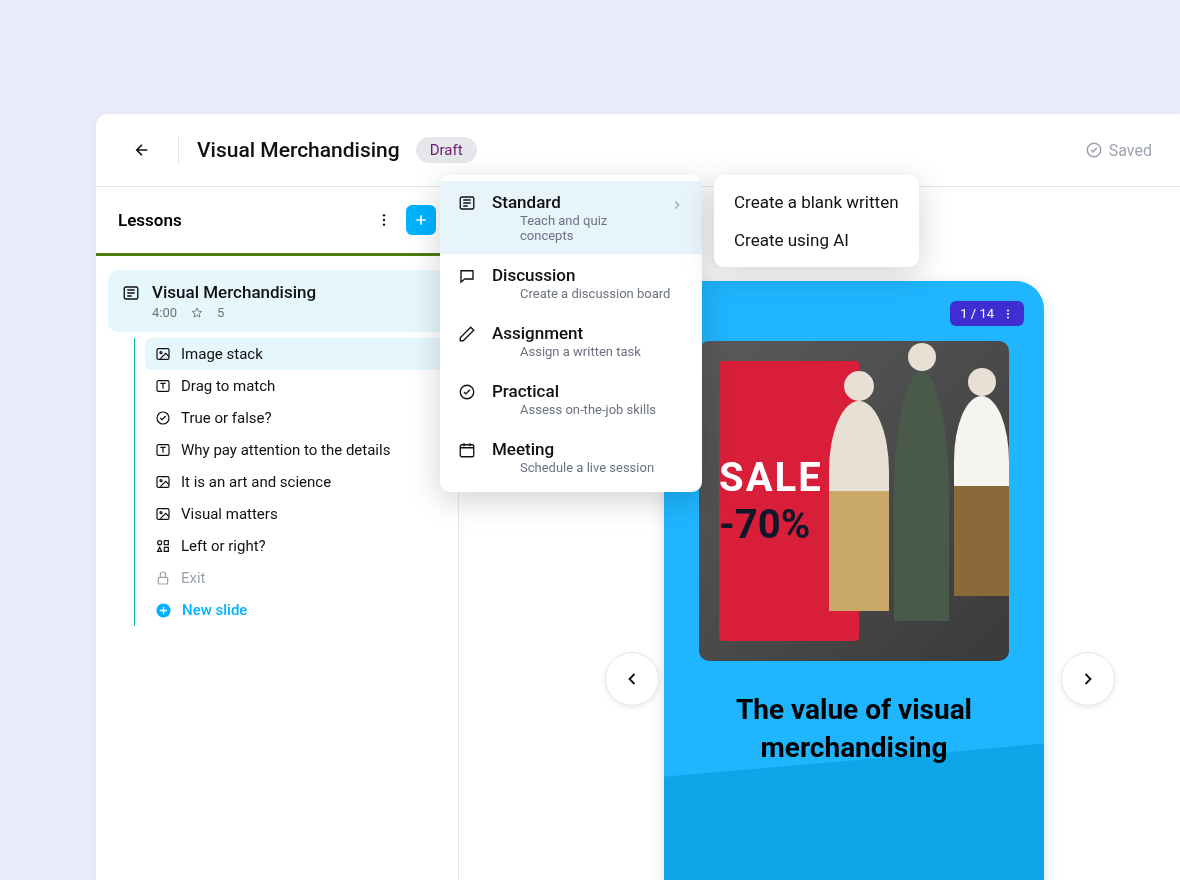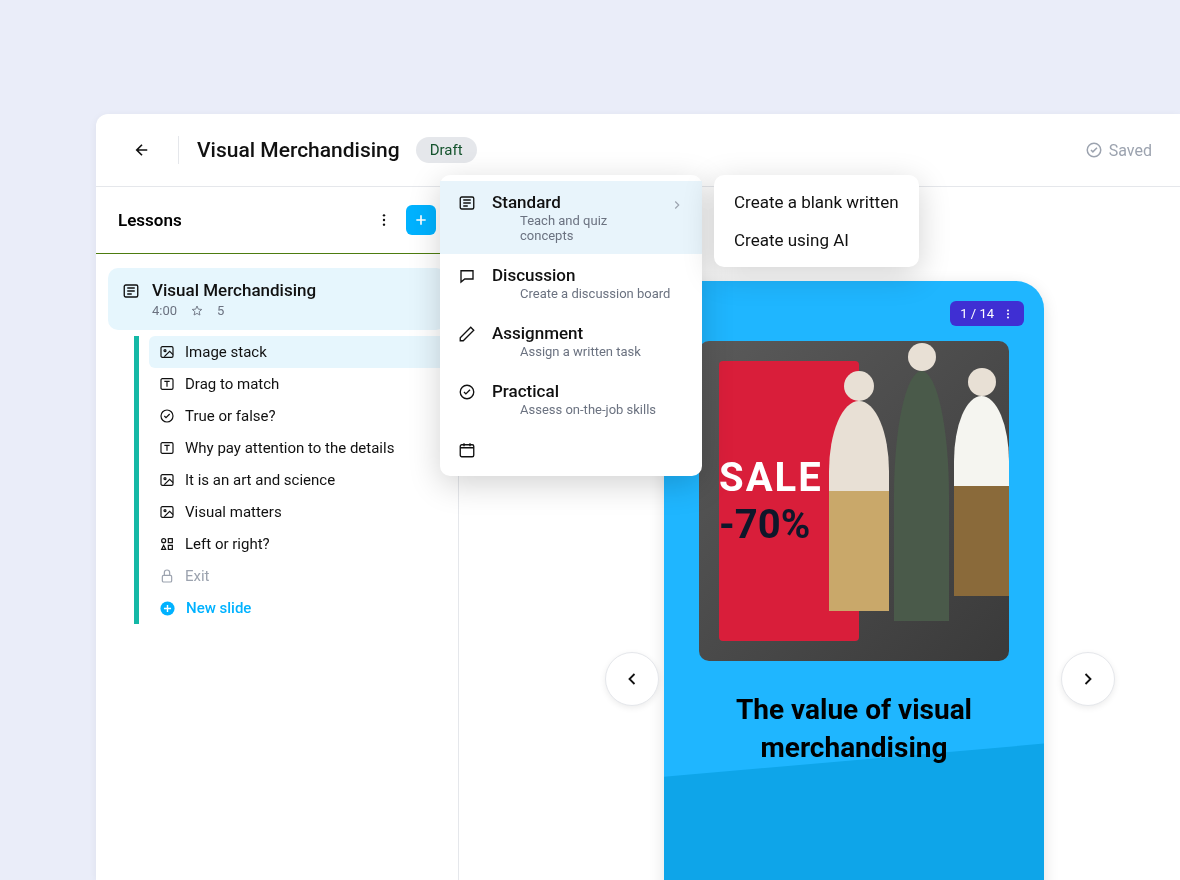--- a/index.html
+++ b/index.html
@@ -2,36 +2,36 @@
 <html><head>
 <meta charset="utf-8">
 <style>
 * { box-sizing: border-box; margin: 0; padding: 0; font-family: -apple-system, BlinkMacSystemFont, 'Segoe UI', Roboto, sans-serif; }
 body { background: #eaedf9; width: 1180px; height: 880px; overflow: hidden; border-radius: 24px; }
 .app-window { position: absolute; top: 85px; left: 96px; right: 0; bottom: 0; background: #fff; border-radius: 12px 0 0 0; box-shadow: 0 2px 8px rgba(0,0,0,0.06); margin-top: 29px; }
 .header { display: flex; align-items: center; padding: 18px 28px; border-bottom: 1px solid #e5e7eb; }
 .back-btn { width: 36px; height: 36px; display: flex; align-items: center; justify-content: center; cursor: pointer; }
 .vdiv { width: 1px; height: 28px; background: #e5e7eb; margin: 0 18px; }
 .title { font-size: 21px; font-weight: 500; color: #111; }
-.draft-badge { background: #e5e7eb; color: #14532d; padding: 4px 14px; border-radius: 14px; font-size: 15px; margin-left: 16px; }
+.draft-badge { background: #e5e7eb; color: #701a75; padding: 4px 14px; border-radius: 14px; font-size: 15px; margin-left: 16px; }
 .saved { margin-left: auto; display: flex; align-items: center; gap: 6px; color: #9ca3af; font-size: 16px; }
 
 .body { display: flex; height: calc(100% - 73px); }
 .sidebar { width: 363px; border-right: 1px solid #e5e7eb; }
-.lessons-hdr { display: flex; align-items: center; padding: 18px 22px; border-bottom: 1px solid #4d7c0f; }
+.lessons-hdr { display: flex; align-items: center; padding: 18px 22px; border-bottom: 3px solid #4d7c0f; }
 .lessons-hdr h2 { font-size: 17px; font-weight: 600; }
 .more-btn { margin-left: auto; width: 24px; height: 24px; display: flex; align-items: center; justify-content: center; cursor: pointer; }
 .add-btn { width: 30px; height: 30px; background: #00b2ff; border-radius: 6px; display: flex; align-items: center; justify-content: center; margin-left: 10px; cursor: pointer; }
 
 .lesson-card { margin: 14px 12px 0 12px; background: #e6f6fd; border-radius: 10px; padding: 12px 14px; display: flex; gap: 12px; cursor: pointer; }
 .lesson-card .icon { margin-top: 2px; }
 .lesson-card .ttl { font-size: 17px; font-weight: 500; color: #111; }
 .lesson-card .meta { font-size: 13px; color: #6b7280; margin-top: 3px; display: flex; align-items: center; gap: 14px; }
 
-.slides { margin: 6px 12px 0 38px; border-left: 5px solid #14b8a6; padding-left: 10px; }
+.slides { margin: 6px 12px 0 38px; border-left: 1px solid #14b8a6; padding-left: 10px; }
 .slide-item { display: flex; align-items: center; gap: 10px; padding: 7px 10px; border-radius: 6px; cursor: pointer; }
 .slide-item.active { background: #e6f6fd; }
 .slide-item .lbl { font-size: 15px; color: #111; }
 .slide-item.muted .lbl { color: #9ca3af; }
 .new-slide { color: #00b2ff; }
 .new-slide .lbl { color: #00b2ff; font-weight: 500; }
 
 .canvas { flex: 1; position: relative; }
 .phone { position: absolute; top: 94px; left: 205px; width: 380px; height: 700px; background: #1fb6ff; border-radius: 28px; overflow: hidden; box-shadow: 0 4px 16px rgba(0,0,0,0.12); }
 .phone::after { content: ''; position: absolute; top: 480px; left: -50px; right: -50px; height: 400px; background: #0ea5e9; transform: rotate(-5deg); }
@@ -287,19 +287,23 @@
         <div class="pt2">Assess on-the-job skills</div>
       </div>
   </div>
   <div class="pop-item">
     <div class="pi">
         <svg width="18" height="18" viewBox="0 0 24 24" fill="none" stroke="#111" stroke-width="1.8">
           <rect x="3" y="5" width="18" height="16" rx="2"></rect>
           <path d="M3 9h18M8 3v4M16 3v4"></path>
         </svg>
       </div>
+    <div class="pt">
+        <div class="pt1">Meeting</div>
+        <div class="pt2">Schedule a live session</div>
+      </div>
   </div>
 </div>
 
 <div class="popover2">
   <div class="pop2-item">Create a blank written</div>
   <div class="pop2-item">Create using AI</div>
 </div>
 
 </body></html>

